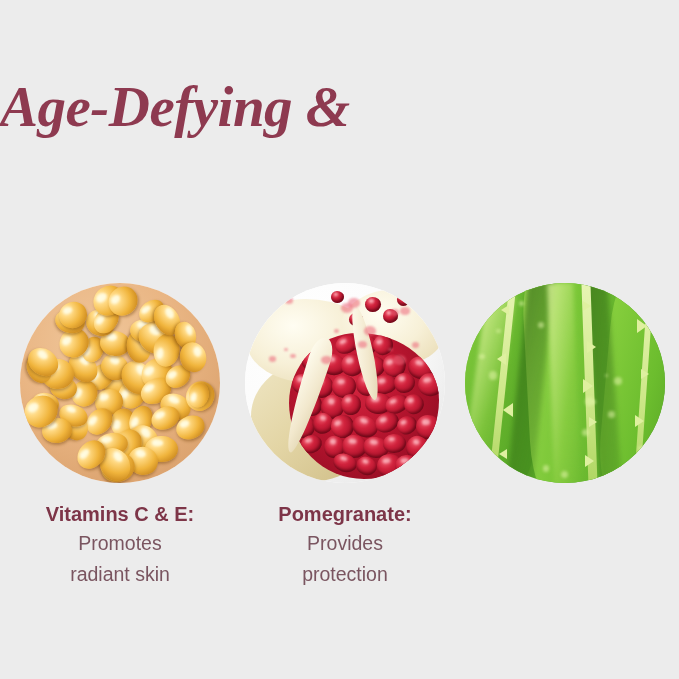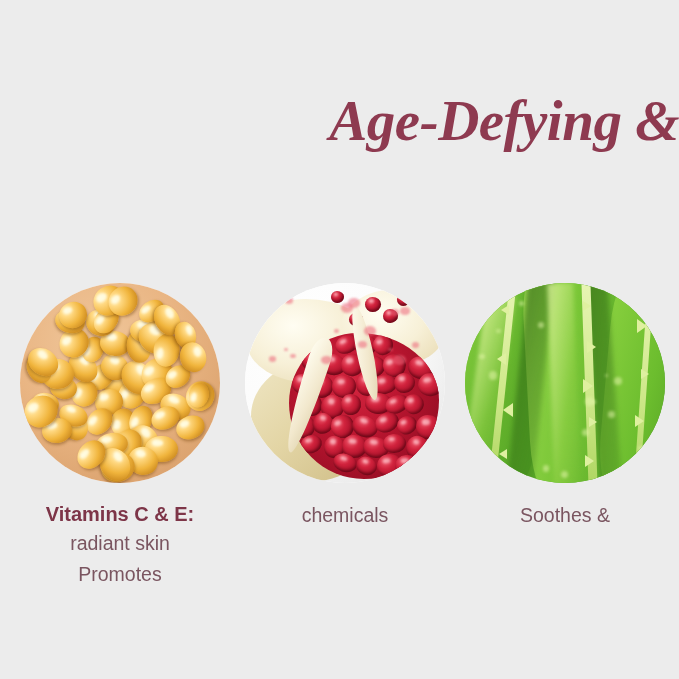--- a/index.html
+++ b/index.html
@@ -16,24 +16,24 @@
   .poster {
     position: relative;
     width: 679px;
     height: 679px;
     background: #ececec;
   }
 
   
   .headline {
     position: absolute;
-    top: 54px;
+    top: 40px;
     left: 0;
     width: 679px;
-    text-align: right;
+    text-align: left;
     font-family: "Liberation Serif", "DejaVu Serif", serif;
     font-style: italic;
     font-weight: 700;
     font-size: 57px;
     line-height: 58px;
     color: #8e3a50;
     letter-spacing: -0.5px;
   }
   .headline .hl-line {
     display: block;
@@ -409,29 +409,30 @@
           <div class="dot" style="left: 95.6688px; top: 187.823px; width: 7.37344px; height: 7.37344px;"></div>
         </div>
     </div>
 
   </div>
 
   <div class="captions">
     <div class="caption k0">
       <span class="cap-title">Vitamins C &amp; E:</span>
       <span class="cap-body">
+        <span class="cap-body-line">Promotes</span>
         <span class="cap-body-line">radiant skin</span>
-        <span class="cap-body-line">Promotes</span>
       </span>
     </div>
     <div class="caption k1">
+      <span class="cap-title">Pomegranate:</span>
       <span class="cap-body">
-        <span class="cap-body-line">chemicals</span>
+        <span class="cap-body-line">Provides</span>
+        <span class="cap-body-line">protection</span>
       </span>
     </div>
     <div class="caption k2">
       <span class="cap-body">
-        <span class="cap-body-line">Soothes &amp;</span>
       </span>
     </div>
   </div>
 
 </div>
 
 </body></html>

